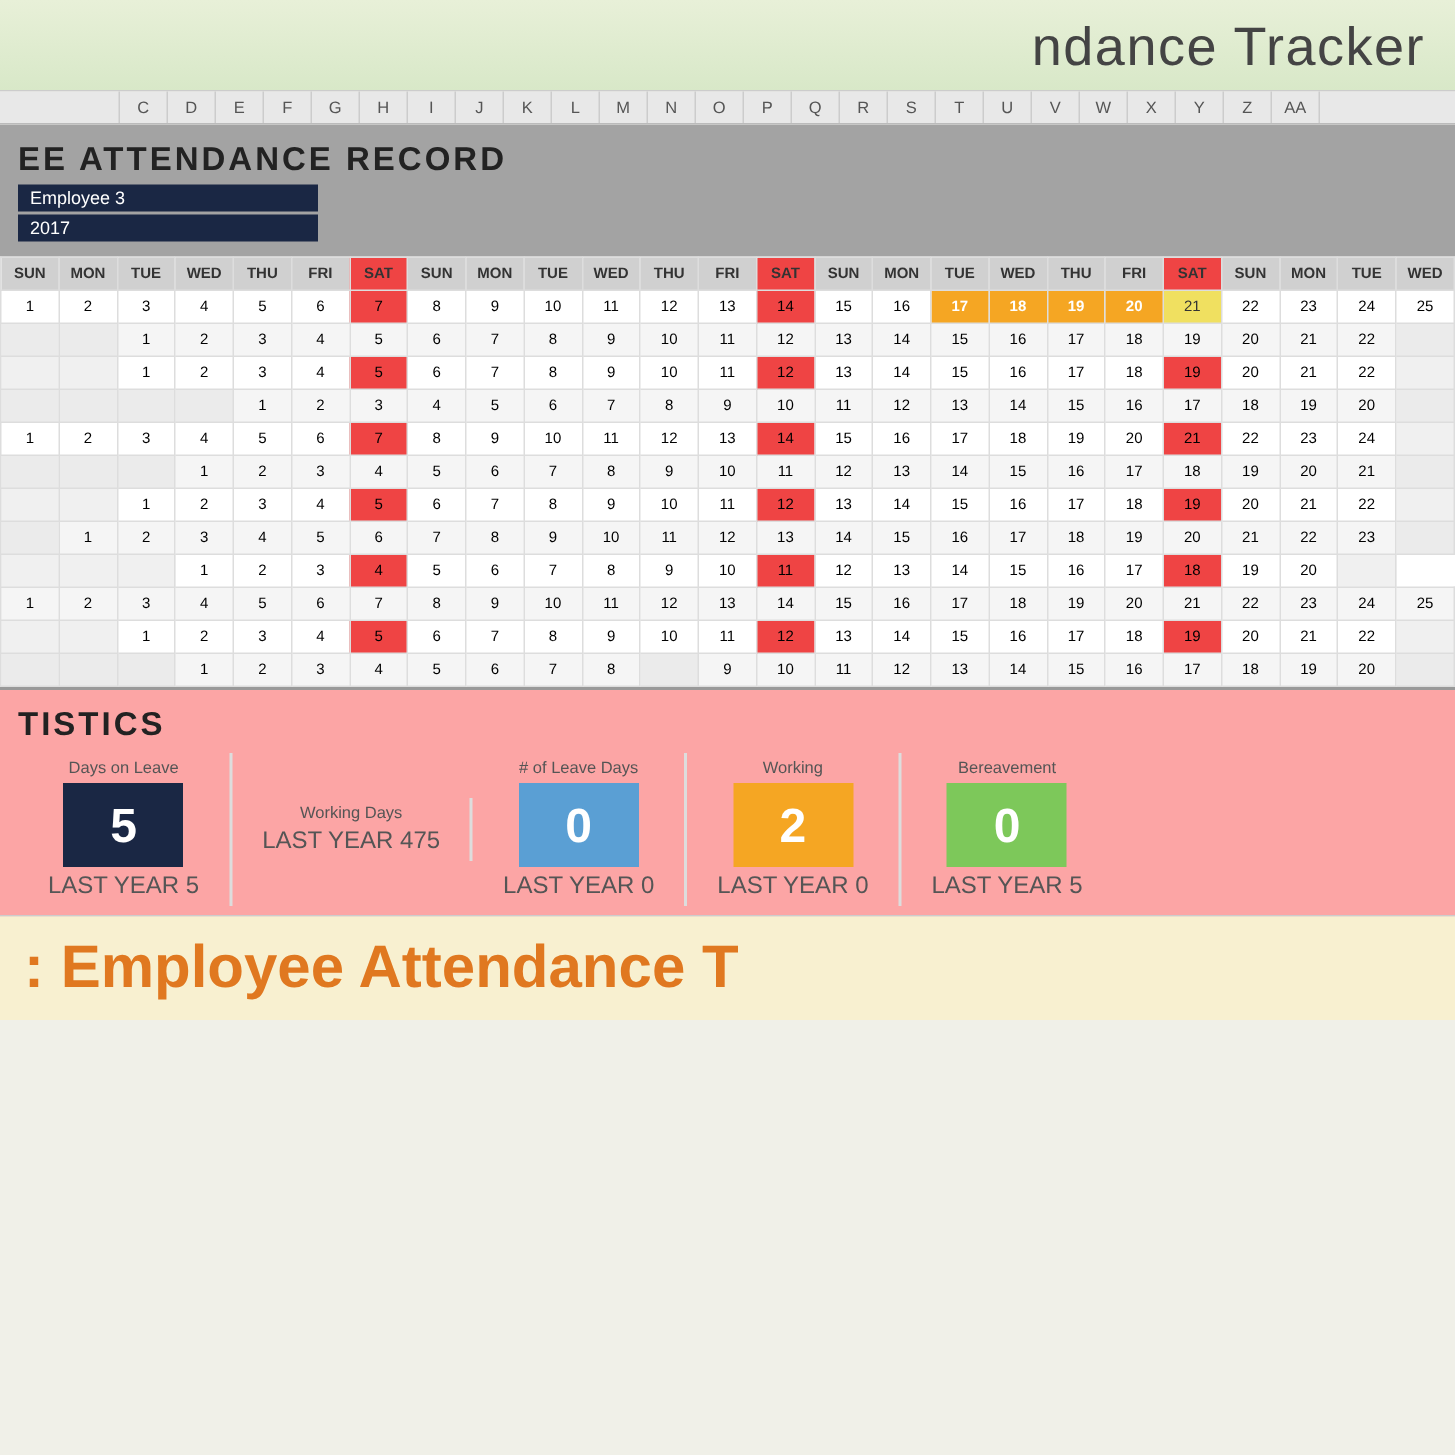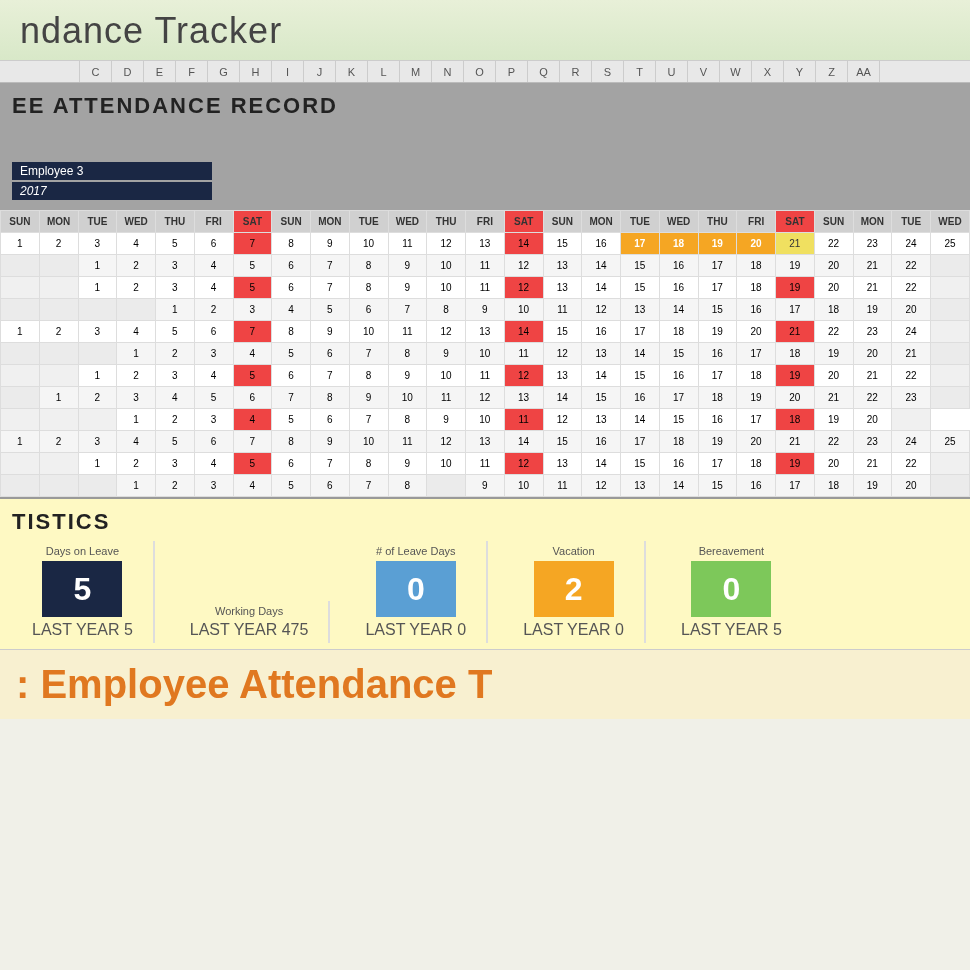--- a/index.html
+++ b/index.html
@@ -10,20 +10,21 @@
       font-family: Arial, sans-serif;
       background: #f0f0e8;
       position: relative;
     }
 
     
     .title-bar {
       background: linear-gradient(to bottom, #e8f0d8, #d8e8c8);
       padding: 10px 20px 8px 20px;
       border-bottom: 1px solid #ccc;
+      text-align: right;
     }
     .title-bar h1 {
       font-size: 36px;
       font-weight: normal;
       color: #444;
       letter-spacing: 1px;
     }
 
     
     .col-headers {
@@ -63,51 +64,50 @@
       letter-spacing: 2px;
       padding: 4px 0;
     }
 
     
     .employee-info {
       display: flex;
       flex-direction: column;
       gap: 2px;
       padding: 0 0 4px 0;
-      margin-top: 39px;
     }
     .info-row {
       display: flex;
       align-items: center;
     }
     .info-value {
       background: #1a2744;
       color: white;
       font-size: 12px;
       padding: 2px 8px;
       min-width: 180px;
     }
 
     
     .stats-section {
-      background: #fef9c3;
+      background: #fca5a5;
       padding: 6px 12px;
       border-bottom: 1px solid #ccc;
     }
     .stats-title {
       font-size: 22px;
       font-weight: bold;
       color: #222;
       letter-spacing: 2px;
       padding: 4px 0 6px 0;
     }
     .stats-row {
       display: flex;
-      gap: 15px;
-      align-items: flex-end;
+      gap: 0px;
+      align-items: center;
     }
     .stat-block {
       display: flex;
       flex-direction: column;
       align-items: center;
       padding: 4px 20px;
       border-right: 2px solid #ddd;
       min-width: 140px;
     }
     .stat-block:last-child { border-right: none; }
@@ -219,21 +219,21 @@
 </div>
 
 <div class="spreadsheet">
   <div class="record-header">
     <div class="record-title">EE ATTENDANCE RECORD</div>
     <div class="employee-info">
       <div class="info-row">
         <div class="info-value" style="min-width:200px;">Employee 3</div>
       </div>
       <div class="info-row">
-        <div class="info-value" style="min-width:200px;font-style:italic;">2017</div>
+        <div class="info-value" style="min-width:200px;">2017</div>
       </div>
     </div>
   </div>
 
   <div class="table-container">
     <table class="cal-table">
       <thead>
         <tr>
           <th>SUN</th>
           <th>MON</th>
@@ -604,21 +604,21 @@
       <div class="stat-block">
         <div class="stat-label">Working Days</div>
         <div class="stat-last-year">LAST YEAR  475</div>
       </div>
       <div class="stat-block">
         <div class="stat-label"># of Leave Days</div>
         <div class="stat-value-box" style="background: rgb(90, 159, 212);">0</div>
         <div class="stat-last-year">LAST YEAR  0</div>
       </div>
       <div class="stat-block">
-        <div class="stat-label">Vacation</div>
+        <div class="stat-label">Working</div>
         <div class="stat-value-box" style="background: rgb(245, 166, 35);">2</div>
         <div class="stat-last-year">LAST YEAR  0</div>
       </div>
       <div class="stat-block">
         <div class="stat-label">Bereavement</div>
         <div class="stat-value-box" style="background: rgb(125, 200, 90);">0</div>
         <div class="stat-last-year">LAST YEAR  5</div>
       </div>
     </div>
 </div>

